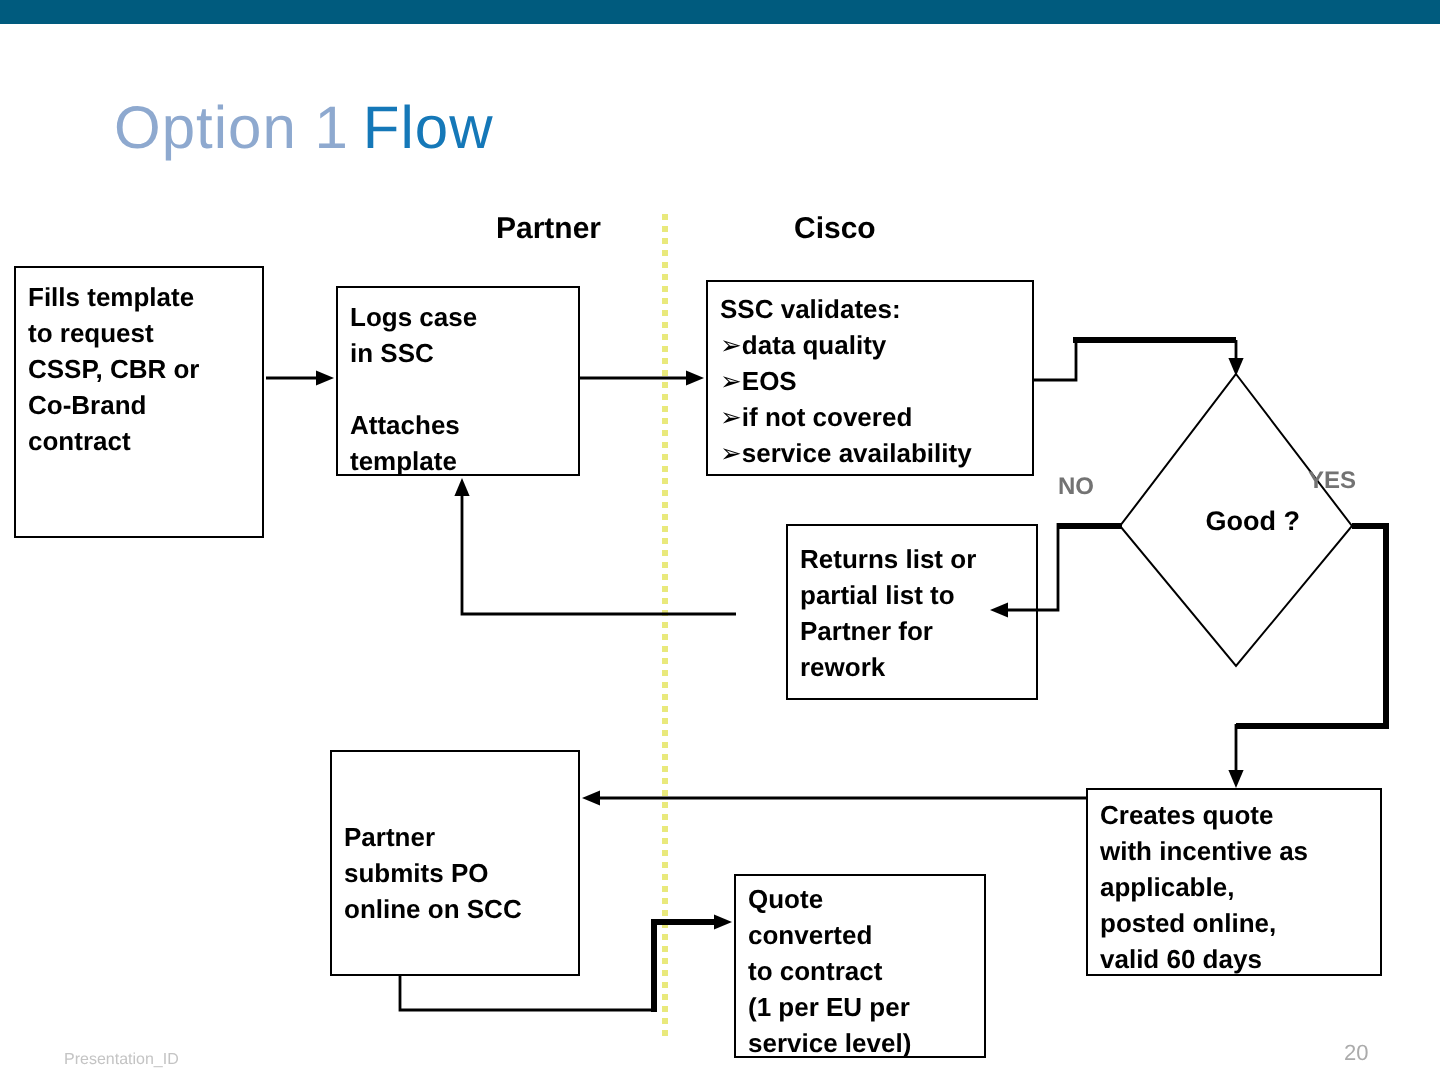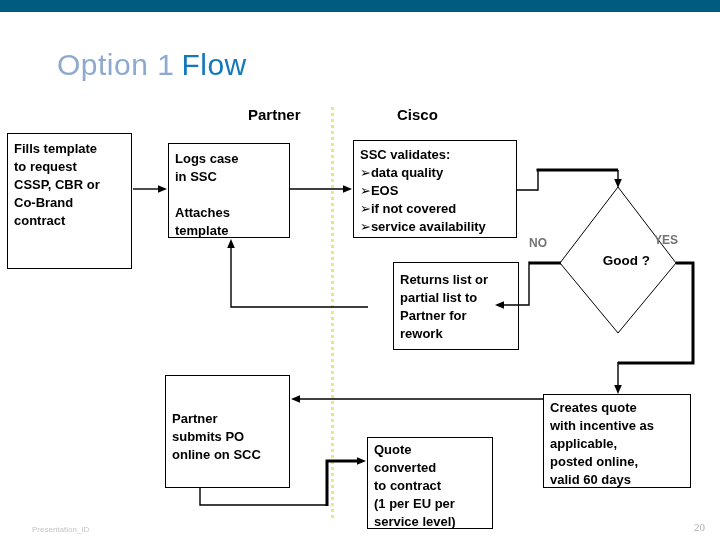--- a/index.html
+++ b/index.html
@@ -33,21 +33,21 @@
   #lbl-good{position:absolute;left:586px;top:253px;width:64px;text-align:right;
     font-size:13.5px;font-weight:bold;color:#000;}
   .branch{position:absolute;font-size:12px;font-weight:bold;color:#737373;}
   #lbl-no{left:529px;top:236px;}
   #lbl-yes{left:654px;top:233px;}
   #connectors{position:absolute;left:0;top:0;width:720px;height:540px;pointer-events:none;}
   .footer{position:absolute;top:525px;font-size:8px;color:#C4C4C4;}
   #ft-presid{left:32px;}
   #ft-copy{left:97px;margin-top:19px;}
   #ft-conf{left:258px;margin-top:32px;}
-  #ft-page{position:absolute;left:694px;top:521px;font-size:11px;color:#ABABAB;font-family:Liberation Serif, serif;}
+  #ft-page{position:absolute;left:672px;top:521px;font-size:11px;color:#ABABAB;}
 </style>
 </head>
 <body>
 
 <div id="slide">
 
   <div id="topbar"></div>
 
   <div id="title">
     <span class="t1">Option 1</span><span class="t2">Flow</span>

